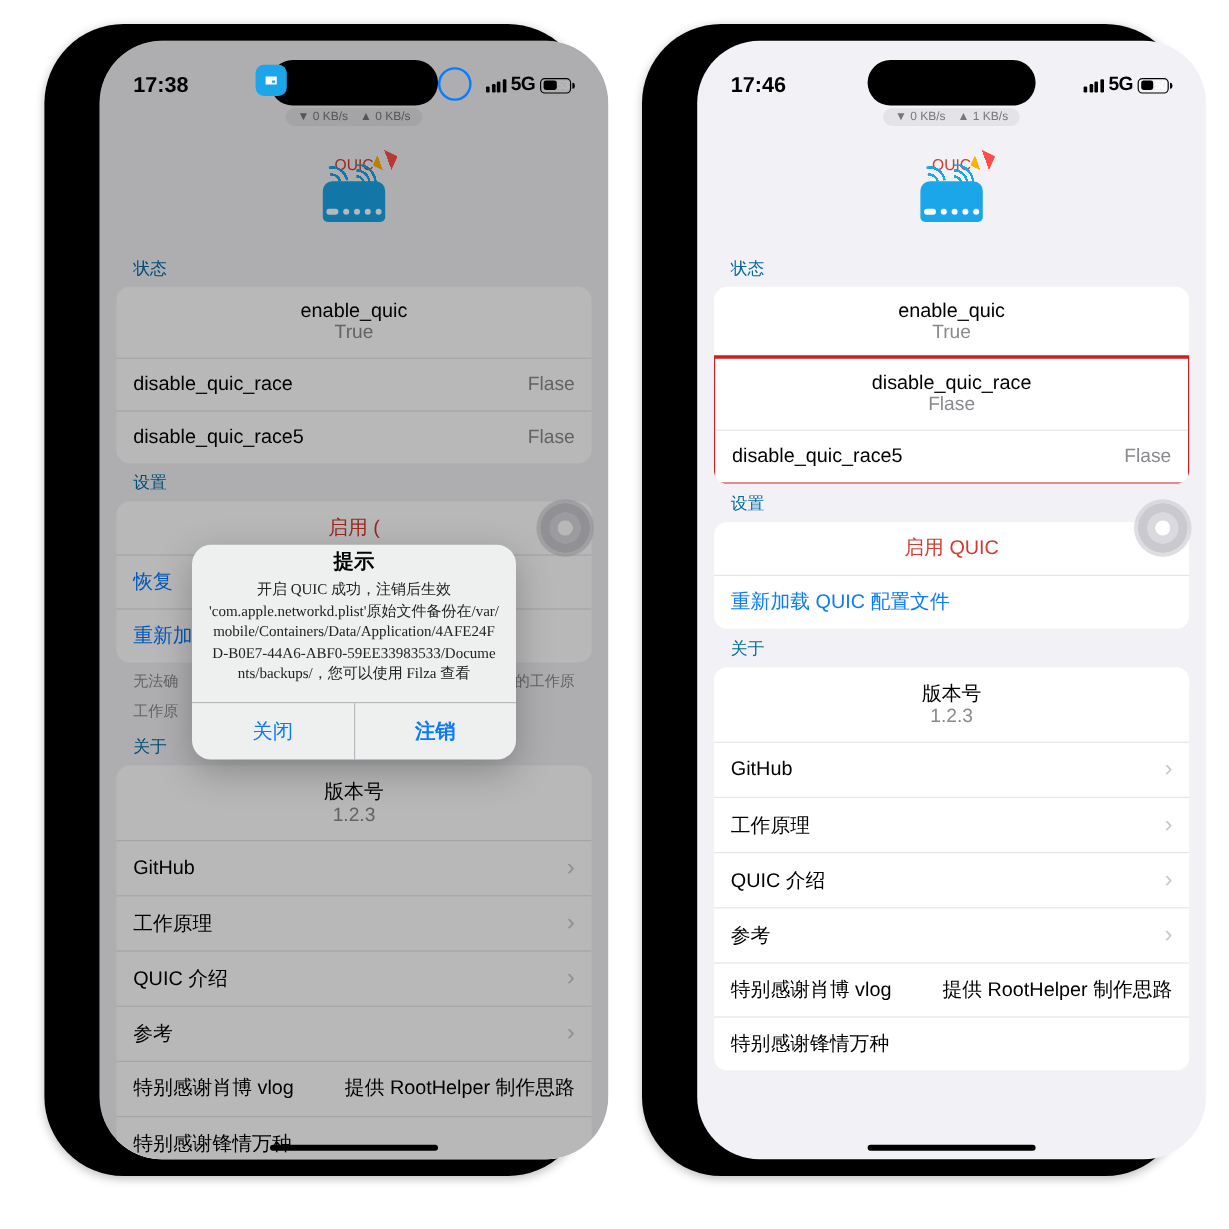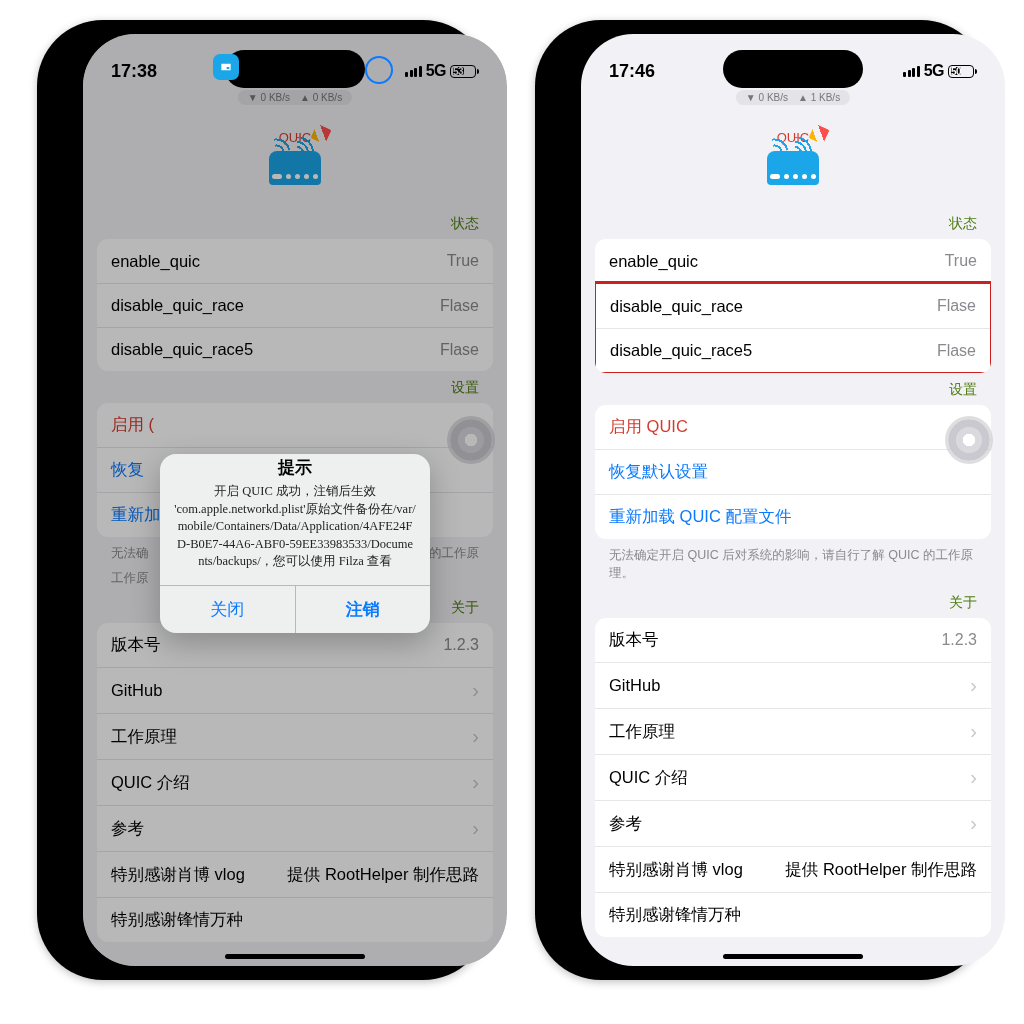--- a/index.html
+++ b/index.html
@@ -43,29 +43,29 @@
   .router-icon::after{
     content:""; position:absolute; top:-14px; right:4px; width:20px; height:16px;
     background:
       radial-gradient(circle at 0 100%, transparent 5px,#1aa6e8 5px 7px,transparent 7px 10px,#1aa6e8 10px 12px,transparent 12px 15px,#1aa6e8 15px 17px, transparent 17px);
   }
   .router-dots{position:absolute; bottom:6px; left:0; width:100%; display:flex; justify-content:center; gap:4px;}
   .router-dots span{width:5px;height:5px;background:#fff;border-radius:50%;}
   .router-dots span:first-child{width:10px;border-radius:3px;}
 
   .content { padding: 0 14px; margin-top:22px; overflow:hidden; }
-  .section-header { font-size:14px; color:#4d7c0f; padding: 8px 14px 6px; text-align: right; }
+  .section-header { font-size:14px; color:#0369a1; padding: 8px 14px 6px; }
   .footer-note { font-size:12.5px; color:#8a8a8e; padding: 7px 14px 4px; line-height:1.45;}
   .group { background:#fff; border-radius:11px; overflow:hidden; }
   .cell {
     display:flex; align-items:center; justify-content:space-between;
     min-height:44px; padding: 11px 14px; font-size:16.5px; color:#000;
     border-top:1px solid #e5e5ea;
   }
-  .cell:first-child{border-top:none;}
+  .cell:first-child{border-top:none;flex-direction:column;}
   .cell .value { color:#8a8a8e; font-size:16px; }
   .cell .chevron { color:#c7c7cc; font-size:20px; font-weight:300; }
   .cell.link { color:#d43a2f; }
   .cell.link.blue { color:#0a7aff; }
   .cell.multiline{flex-direction:row; align-items:flex-start; gap:2px; line-height:1.35;}
   .red-box { border:3px solid #cc1f1f; border-radius:2px; margin:-2px -2px; }
   .red-box .cell{border-top-color:#e5e5ea;}
 
   .assistive {
     position:absolute; right:12px; top:382px; width:48px; height:48px; border-radius:50%;
@@ -88,21 +88,21 @@
 
   .home-indicator{position:absolute; bottom:7px; left:50%; transform:translateX(-50%); width:140px; height:5px; background:#000; border-radius:3px; z-index:30;}
 
   .sig{display:inline-flex; align-items:flex-end; gap:1.5px; height:12px;}
   .sig i{width:3px;background:#000;border-radius:1px;}
   .sig i:nth-child(1){height:5px}.sig i:nth-child(2){height:7px}.sig i:nth-child(3){height:9px}.sig i:nth-child(4){height:11px}
   .batt{display:inline-flex;align-items:center;}
   .batt .body{width:26px;height:13px;border:1.3px solid #000;border-radius:4px;padding:1.5px;display:flex;}
   .batt .fill{background:#000;border-radius:2px;width:53%;}
   .batt .cap{width:2px;height:5px;background:#000;border-radius:0 2px 2px 0;margin-left:1px;}
-  .batt .num{position:absolute;font-size:10px;color:#fff;font-weight:700;left:3px;}
+  .batt .num{position:absolute;font-size:10px;color:#fff;font-weight:700;left:14px;}
   .batt{position:relative;}
 
   .pip{
     position:absolute; top:20px; left:130px; width:26px;height:26px;background:#1aa6e8;border-radius:7px;
     display:flex;align-items:center;justify-content:center; z-index:55;
   }
   .pip svg{width:16px;height:16px;fill:#fff;}
   .island-cam{
     position:absolute; top:22px; left:50%; transform:translateX(70px);
     width:28px;height:28px;border:2.5px solid #0a7aff;border-radius:50%;z-index:55;
@@ -305,27 +305,23 @@
               </div>
           </div>
         </div>
 
         <div class="section-header">设置</div>
         <div class="group">
           <div class="cell link">
               <span>启用 QUIC</span>
             </div>
           <div class="cell link blue">
-              <span>恢复默认设置</span>
-            </div>
-          <div class="cell link blue">
               <span>重新加载 QUIC 配置文件</span>
             </div>
         </div>
-        <div class="footer-note">无法确定开启 QUIC 后对系统的影响，请自行了解 QUIC 的工作原理。</div>
 
         <div class="section-header">关于</div>
         <div class="group">
           <div class="cell">
               <span>版本号</span>
               <span class="value">1.2.3</span>
             </div>
           <div class="cell">
               <span>GitHub</span>
               <span class="chevron">›</span>

